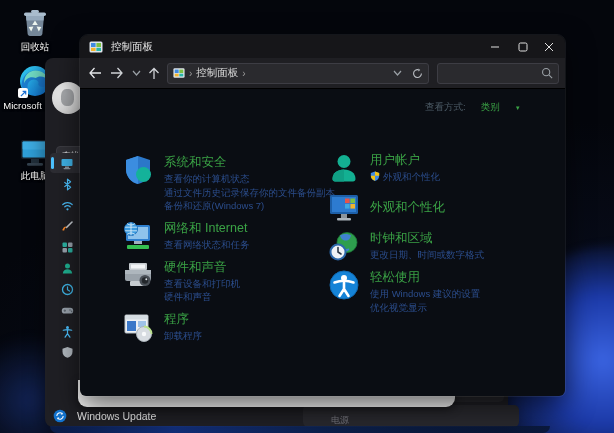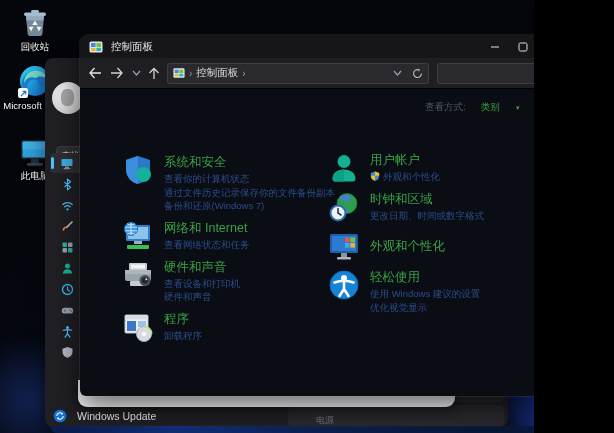--- a/index.html
+++ b/index.html
@@ -1,16 +1,16 @@
 <!DOCTYPE html>
 <html style="--green: #3aa245; --linkblue: #2b4d8c; --teal: #1a6f5c; --content-bg: #0a0d13; --titlebar: #161619; --accent: #4cc2ff;"><head>
 <meta charset="utf-8">
 <style>
   html,body{margin:0;padding:0;background:#000;}
-  .stage{position:relative;width:534px;height:433px;overflow:hidden;
+  .stage{position:relative;width:614px;height:433px;overflow:hidden;
          font-family:"Liberation Sans","DejaVu Sans",sans-serif;
          -webkit-font-smoothing:antialiased;}
   
   .wallpaper{position:absolute;inset:0;background:
      radial-gradient(130% 90% at 85% 95%, #0a1430 0%, #070b18 40%, #04060c 75%);}
   .bloom{position:absolute;left:495px;top:245px;width:240px;height:240px;border-radius:50%;
      background:radial-gradient(circle at 45% 48%, #3a63e0 0%, #1c3aa8 35%, rgba(12,24,70,0.0) 68%);
      filter:blur(4px);}
   .bloom2{position:absolute;left:-30px;top:320px;width:120px;height:160px;border-radius:50%;
      background:radial-gradient(circle, rgba(42,85,208,0.35) 0%, rgba(0,0,0,0) 65%);filter:blur(6px);}
@@ -225,21 +225,21 @@
         </div>
         <div class="rail-item">
           <span>
             <svg width="13" height="13" viewBox="0 0 13 13">
               <path d="M6.5 1l5 1.8v3c0 3.3-2.2 5.2-5 6-2.8-.8-5-2.7-5-6v-3z" fill="#b3bac1"></path>
             </svg>
           </span>
         </div>
       </div>
     <div class="card" style="left:243px;top:332px;width:216px;height:12px;"></div>
-    <div class="card" style="left:243px;top:347px;width:216px;height:22px;">
+    <div class="card" style="left:258px;top:347px;width:216px;height:22px;">
       <span class="power">电源</span>
     </div>
     <div class="wu-row">
       <span id="wu-icon">
           <svg width="14" height="14" viewBox="0 0 14 14">
             <circle cx="7" cy="7" r="6.3" fill="#1373ce"></circle>
             <path d="M3.8 7a3.2 3.2 0 015.5-2.2M10.2 7a3.2 3.2 0 01-5.5 2.2" stroke="#fff" stroke-width="1.1" fill="none"></path>
             <path d="M9.6 3.4v2h-2zM4.4 10.6v-2h2z" fill="#fff"></path>
           </svg>
         </span>
@@ -444,57 +444,57 @@
                 <svg width="10" height="11" viewBox="0 0 12 13">
                   <path d="M6 .5l5 1.7v3.5c0 3.5-2.3 5.5-5 6.3-2.7-.8-5-2.8-5-6.3V2.2z" fill="#3f8ae0"></path>
                   <path d="M6 .5l5 1.7v3.5H6z" fill="#f3c310"></path>
                   <path d="M6 5.7H1c.1 3.3 2.3 5.2 5 6z" fill="#f3c310"></path>
                 </svg>
               </span>
               <span>外观和个性化</span>
             </div>
           </div>
         </div>
-        <div class="cat">
-          <span class="cicon">
-            <svg width="32" height="32" viewBox="0 0 32 32">
-              <circle cx="19" cy="12.5" r="10" fill="#2e9e4e" stroke="#1d7a3a" stroke-width="0.8"></circle>
-              <path d="M12 5.5c3-2 8-2 11 0-1 3-2 5-5.5 5S13 8 12 5.5z" fill="#3f82cf"></path>
-              <path d="M10.5 16c2.5 2.5 7 3.5 10.5 2.5 1.5 2-3.5 4-7 3s-4-3.5-3.5-5.5z" fill="#3f82cf"></path>
-              <circle cx="10" cy="22" r="7.5" fill="#eef3f7" stroke="#2c68aa" stroke-width="2"></circle>
-              <path d="M10 17.5V22l3 2" stroke="#2b3848" stroke-width="1.6" fill="none" stroke-linecap="round"></path>
-            </svg>
-          </span>
-          <div class="txt">
-            <div class="ctitle">时钟和区域</div>
-            <div class="task">
-              <span>更改日期、时间或数字格式</span>
-            </div>
-          </div>
-        </div>
         <div class="cat center-title">
           <span class="cicon">
             <svg width="32" height="32" viewBox="0 0 32 32">
               <rect x="2" y="4" width="28" height="19" rx="1.5" fill="#1d5fa8"></rect>
               <rect x="4" y="6" width="24" height="15" fill="#2d7bd0"></rect>
               <rect x="17" y="7.5" width="4.6" height="4.6" fill="#e85548"></rect>
               <rect x="22.4" y="7.5" width="4.6" height="4.6" fill="#7cc043"></rect>
               <rect x="17" y="13" width="4.6" height="4.6" fill="#3fa9e0"></rect>
               <rect x="22.4" y="13" width="4.6" height="4.6" fill="#f2b42e"></rect>
               <rect x="13" y="23" width="6" height="4" fill="#8b949c"></rect>
               <rect x="9" y="27" width="14" height="2.5" rx="1" fill="#aab3bb"></rect>
             </svg>
           </span>
           <div class="txt">
             <div class="ctitle">外观和个性化</div>
           </div>
         </div>
         <div class="cat">
           <span class="cicon">
             <svg width="32" height="32" viewBox="0 0 32 32">
+              <circle cx="19" cy="12.5" r="10" fill="#2e9e4e" stroke="#1d7a3a" stroke-width="0.8"></circle>
+              <path d="M12 5.5c3-2 8-2 11 0-1 3-2 5-5.5 5S13 8 12 5.5z" fill="#3f82cf"></path>
+              <path d="M10.5 16c2.5 2.5 7 3.5 10.5 2.5 1.5 2-3.5 4-7 3s-4-3.5-3.5-5.5z" fill="#3f82cf"></path>
+              <circle cx="10" cy="22" r="7.5" fill="#eef3f7" stroke="#2c68aa" stroke-width="2"></circle>
+              <path d="M10 17.5V22l3 2" stroke="#2b3848" stroke-width="1.6" fill="none" stroke-linecap="round"></path>
+            </svg>
+          </span>
+          <div class="txt">
+            <div class="ctitle">时钟和区域</div>
+            <div class="task">
+              <span>更改日期、时间或数字格式</span>
+            </div>
+          </div>
+        </div>
+        <div class="cat">
+          <span class="cicon">
+            <svg width="32" height="32" viewBox="0 0 32 32">
               <circle cx="16" cy="16" r="14" fill="#1583d7" stroke="#0f6ab3"></circle>
               <circle cx="16" cy="9" r="3" fill="#fff"></circle>
               <path d="M6.5 13.5c6-2.3 13-2.3 19 0M16 14v6M16 20l-4.5 7M16 20l4.5 7" stroke="#fff" stroke-width="2.6" fill="none" stroke-linecap="round" stroke-linejoin="round"></path>
             </svg>
           </span>
           <div class="txt">
             <div class="ctitle">轻松使用</div>
             <div class="task">
               <span>使用 Windows 建议的设置</span>
             </div>

